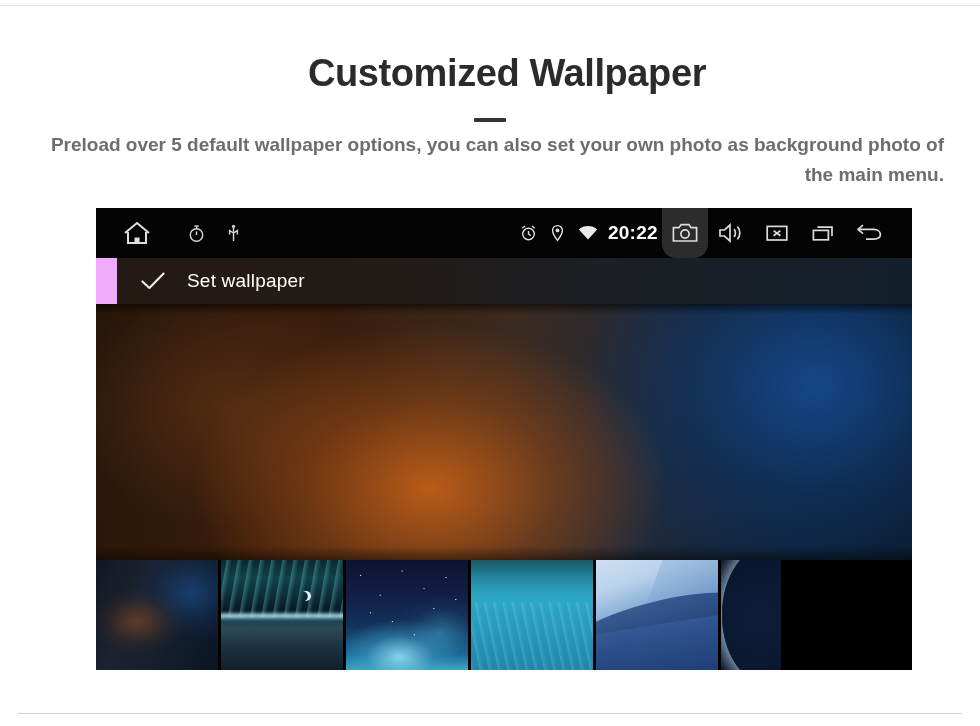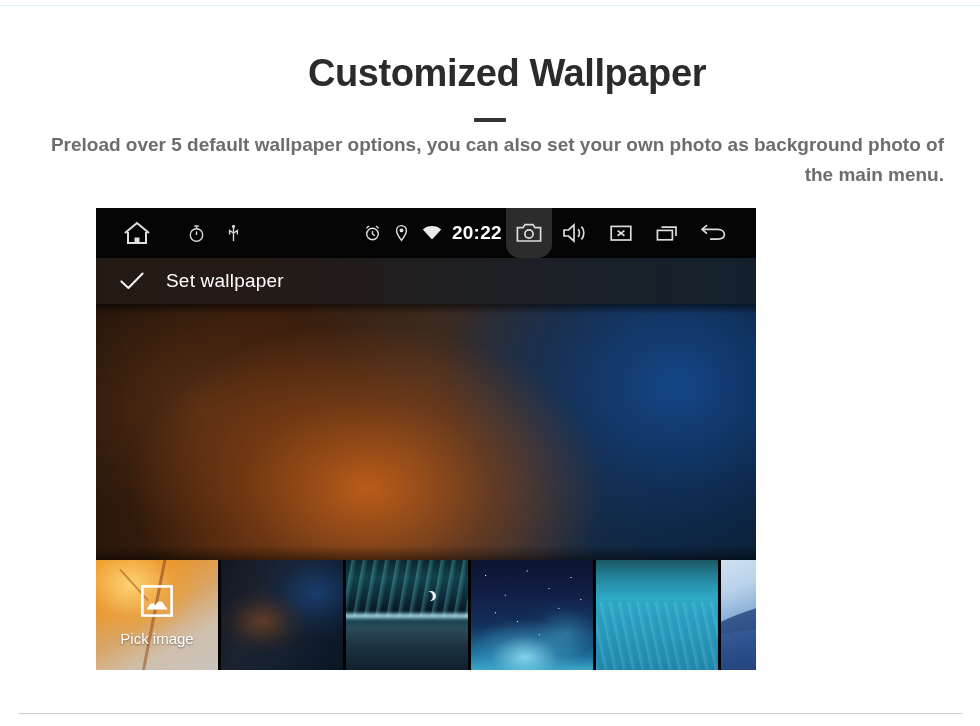--- a/index.html
+++ b/index.html
@@ -61,21 +61,21 @@
     padding: 0 36px;
     font-weight: 700;
     text-align: right;
   }
 
   
   .device {
     position: absolute;
     left: 96px;
     top: 208px;
-    width: 660px;
+    width: 816px;
     height: 462px;
     background: #f0abfc;
     overflow: hidden;
     display: flex;
     flex-direction: column;
   }
 
   
   .statusbar {
     position: relative;
@@ -136,20 +136,21 @@
 
   
   .actionbar {
     flex: 0 0 46px;
     height: 46px;
     background: linear-gradient(to right, #241a14 0%, #231b17 30%, #1c1f24 62%, #13202c 100%);
     display: flex;
     align-items: center;
     padding-left: 22px;
     gap: 20px;
+    margin-left: 21px;
   }
 
   .actionbar-label {
     color: #ffffff;
     font-size: 19px;
     font-weight: 400;
     letter-spacing: 0.2px;
   }
 
   
@@ -489,33 +490,20 @@
           <path d="M3.4 11.4 L10.4 18 L24.6 3.6"></path>
         </svg>
       </span>
       <span class="actionbar-label">Set wallpaper</span>
     </div>
 
     <div class="preview"></div>
 
     <div class="thumbstrip">
 
-      <div class="thumb thumb-autumn">
-        <div class="twig"></div>
-        <div class="twig2"></div>
-        <div class="pick-wrap">
-          <span>
-            <svg width="34" height="34" viewBox="0 0 34 34" fill="none">
-              <rect x="2.4" y="2.4" width="29.2" height="29.2" stroke="#ffffff" stroke-width="2.6"></rect>
-              <path d="M6.6 25.4 C10 19 12.6 17.8 15.4 21.2 C17.6 17 20.6 15.6 23.4 19.4 C25 21.6 26.4 23.8 27.4 25.4 Z" fill="#ffffff"></path>
-            </svg>
-          </span>
-          <span class="pick-label">Pick image</span>
-        </div>
-      </div>
 
       <div class="thumb thumb-blur"></div>
 
       <div class="thumb thumb-aurora">
         <div class="beams"></div>
         <div class="rim"></div>
         <div class="moon"></div>
       </div>
 
       <div class="thumb thumb-stars">

